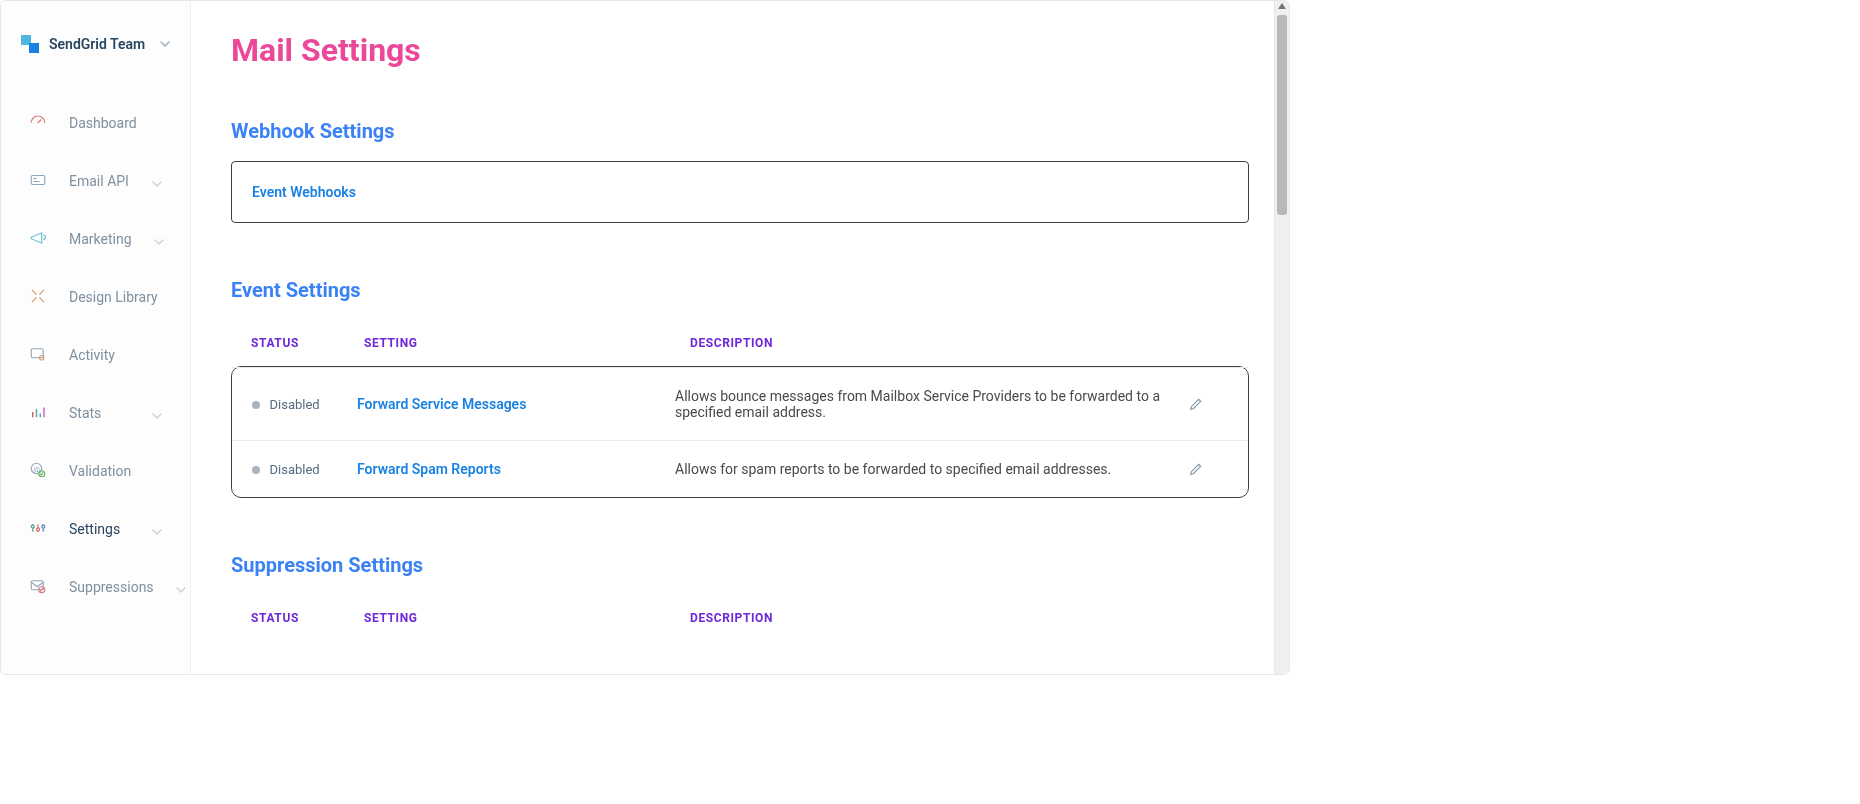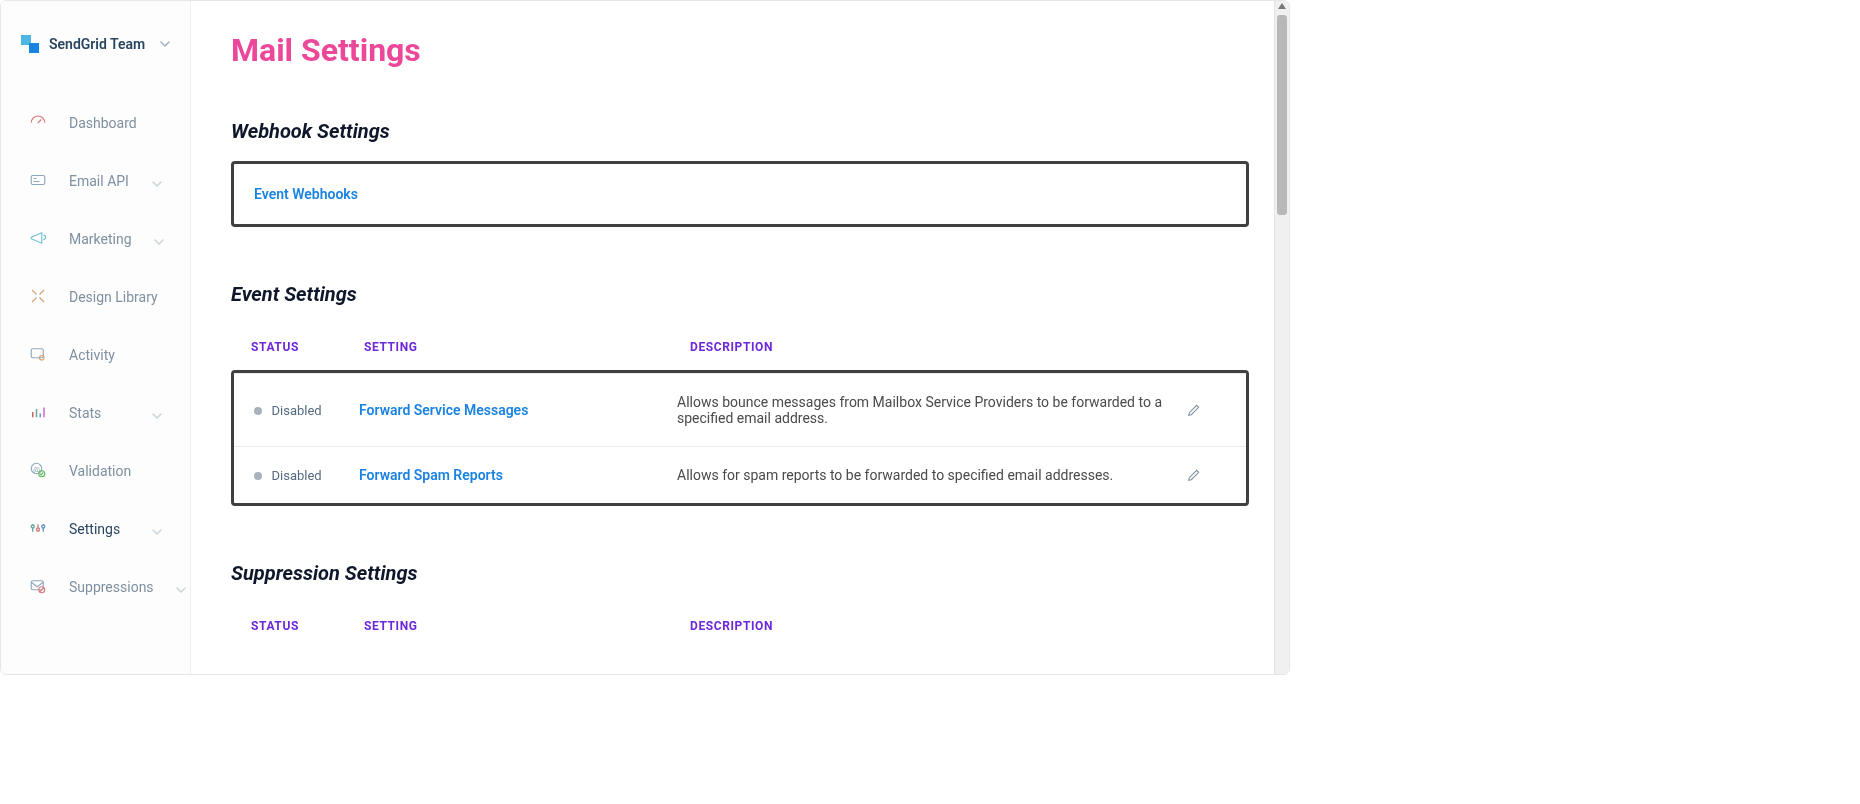--- a/index.html
+++ b/index.html
@@ -93,26 +93,25 @@
   }
   h1.page-title {
     font-size: 32px;
     font-weight: 700;
     color: #ec4899;
     margin-bottom: 50px;
   }
   h2.section-title {
     font-size: 20px;
     font-weight: 700;
-    color: #0f172a;
+    color: #3b82f6;
     margin-bottom: 18px;
-    font-style: italic;
   }
   .card {
-    border: 3px solid #404040;
+    border: 1px solid #404040;
     border-radius: 4px;
     background: #fff;
   }
   .card-row {
     display: flex;
     align-items: center;
     padding: 22px 20px;
   }
   .link-text {
     color: #1a82e2;
@@ -139,21 +138,21 @@
   .col-desc   { flex: 1; }
   .col-action { width: 40px; flex-shrink: 0; text-align: right; }
 
   .tbl-body .row {
     display: flex;
     align-items: center;
     padding: 20px 20px;
     border-top: 1px solid #e8ecef;
   }
   .tbl-body .row:first-child { border-top: 1px solid #e8ecef; }
-  .card.tbl { padding: 0; }
+  .card.tbl { padding: 0; border-radius: 10px; }
   .status-dot {
     display: inline-block;
     width: 8px; height: 8px;
     border-radius: 50%;
     background: #a9b2bb;
     margin-right: 6px;
     vertical-align: middle;
   }
   .status-text { color: #546b81; font-size: 13px; }
   .edit-icon { color: #7f90a0; cursor: pointer; }

